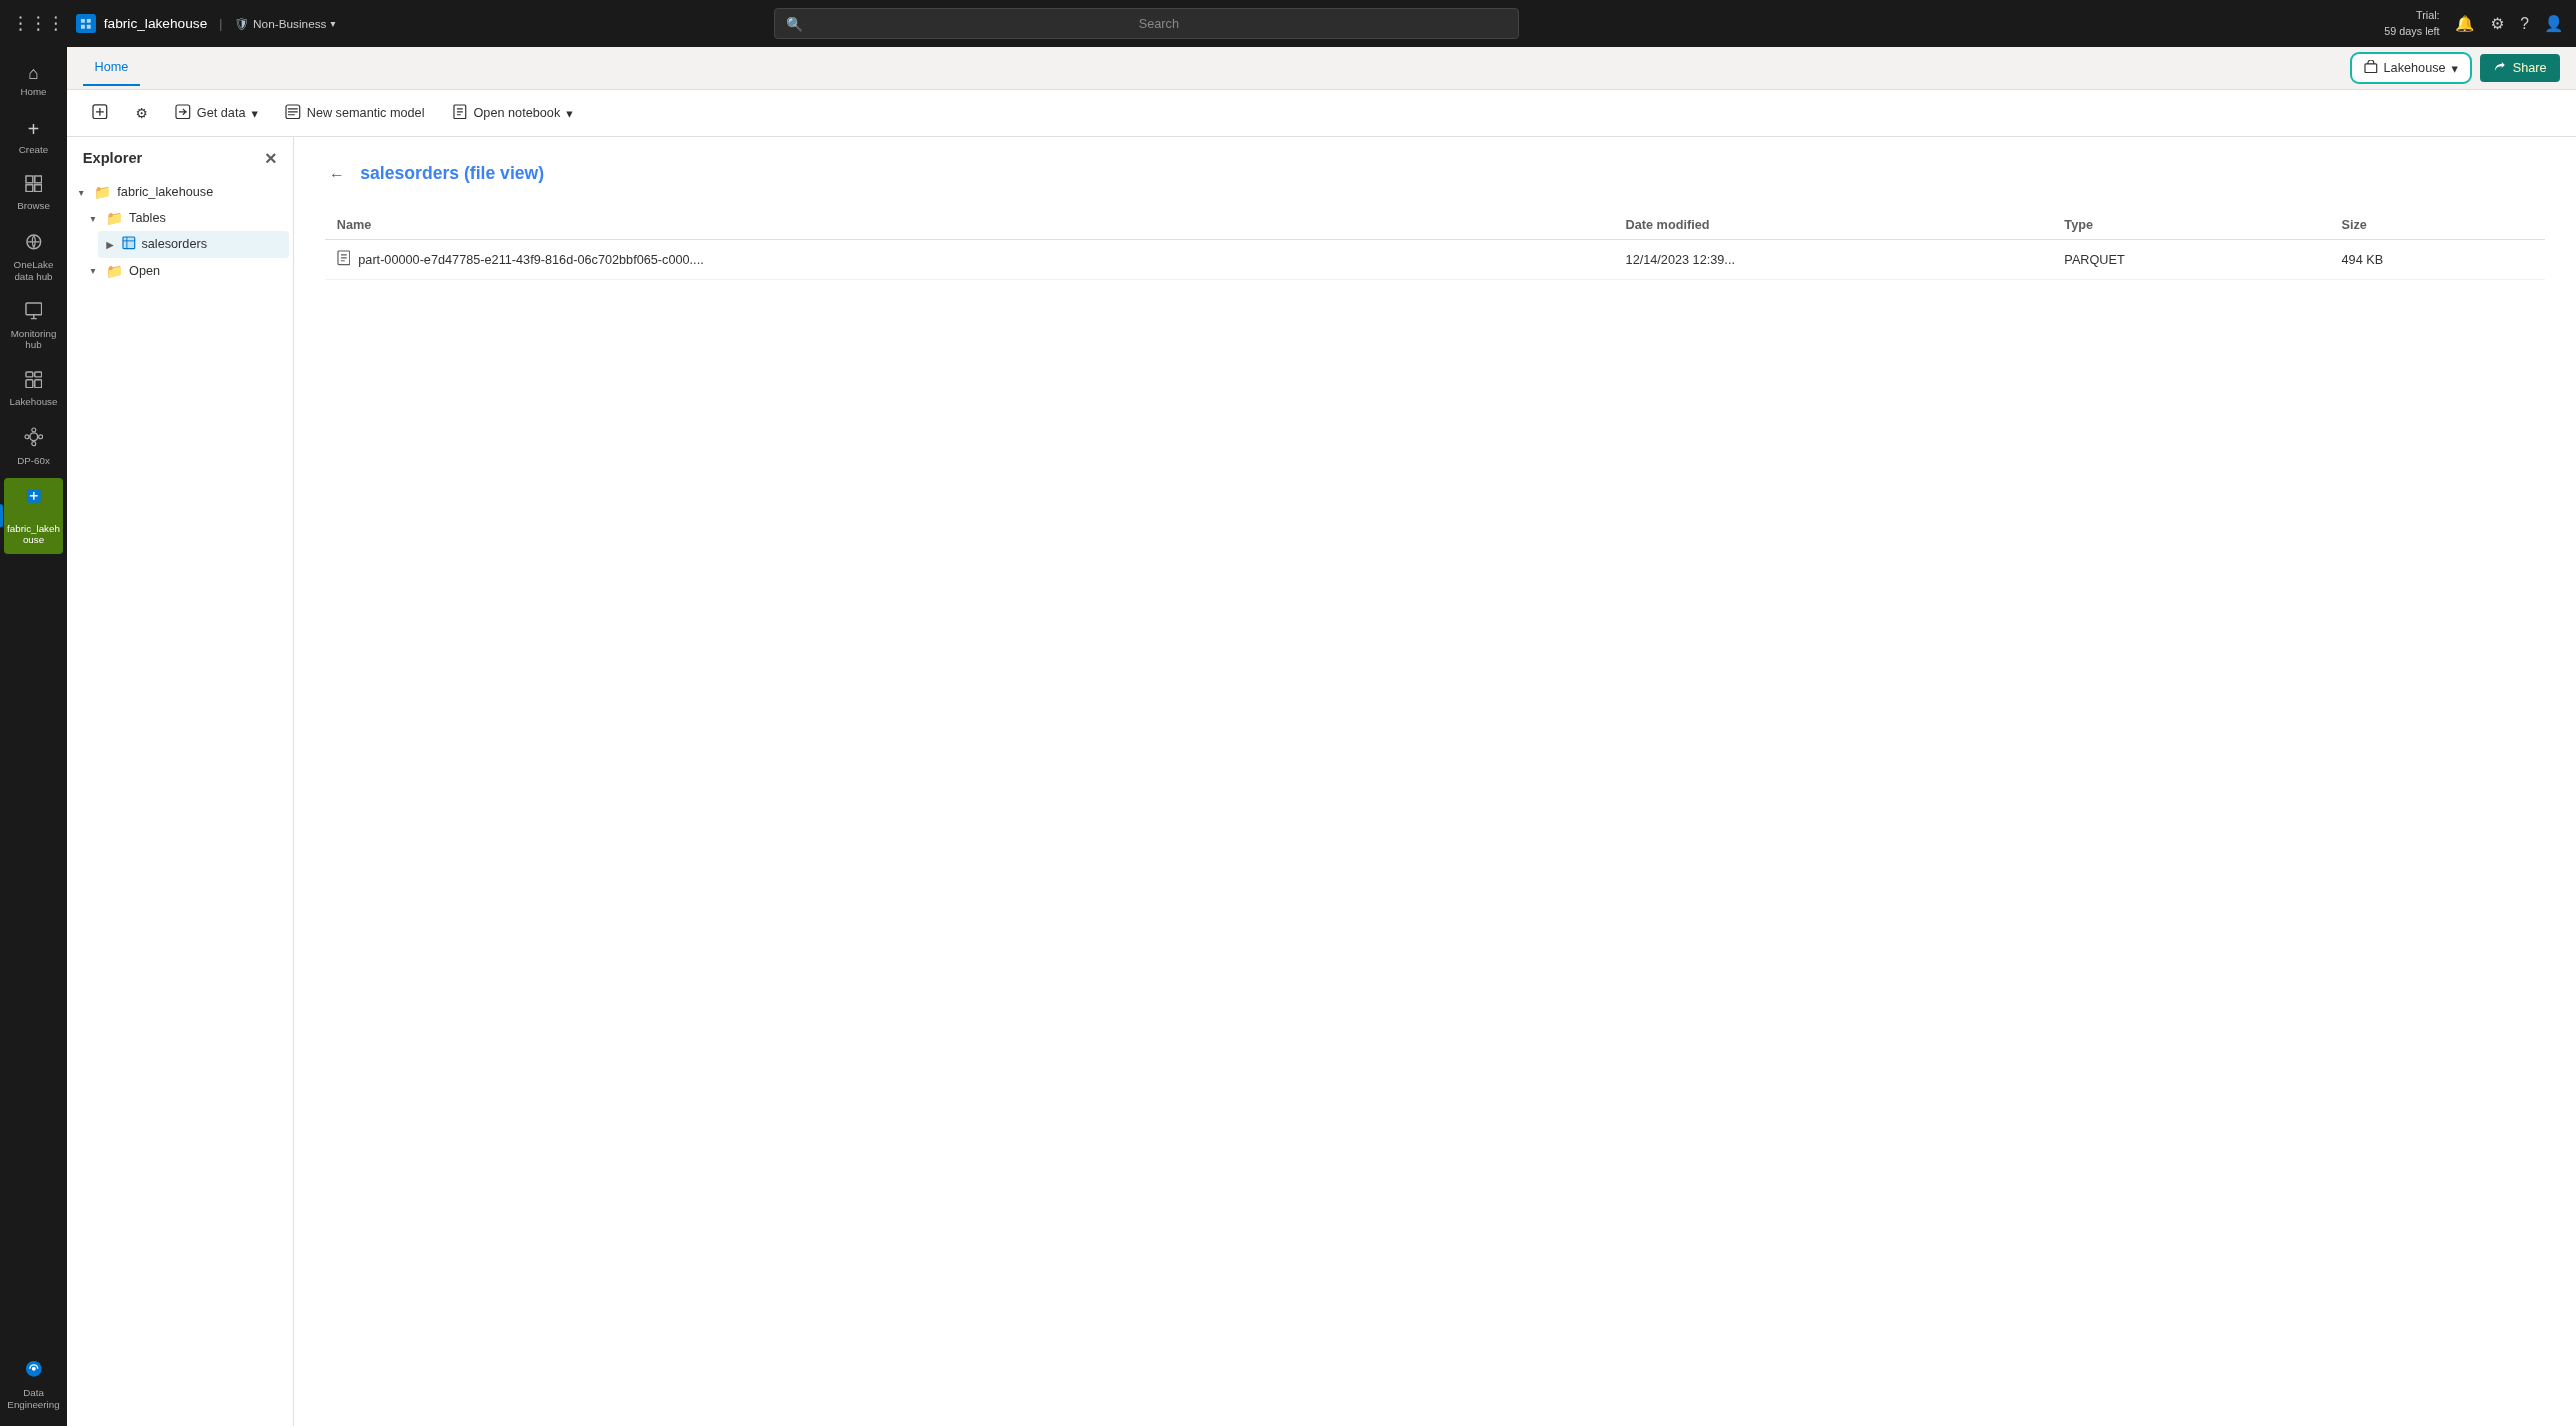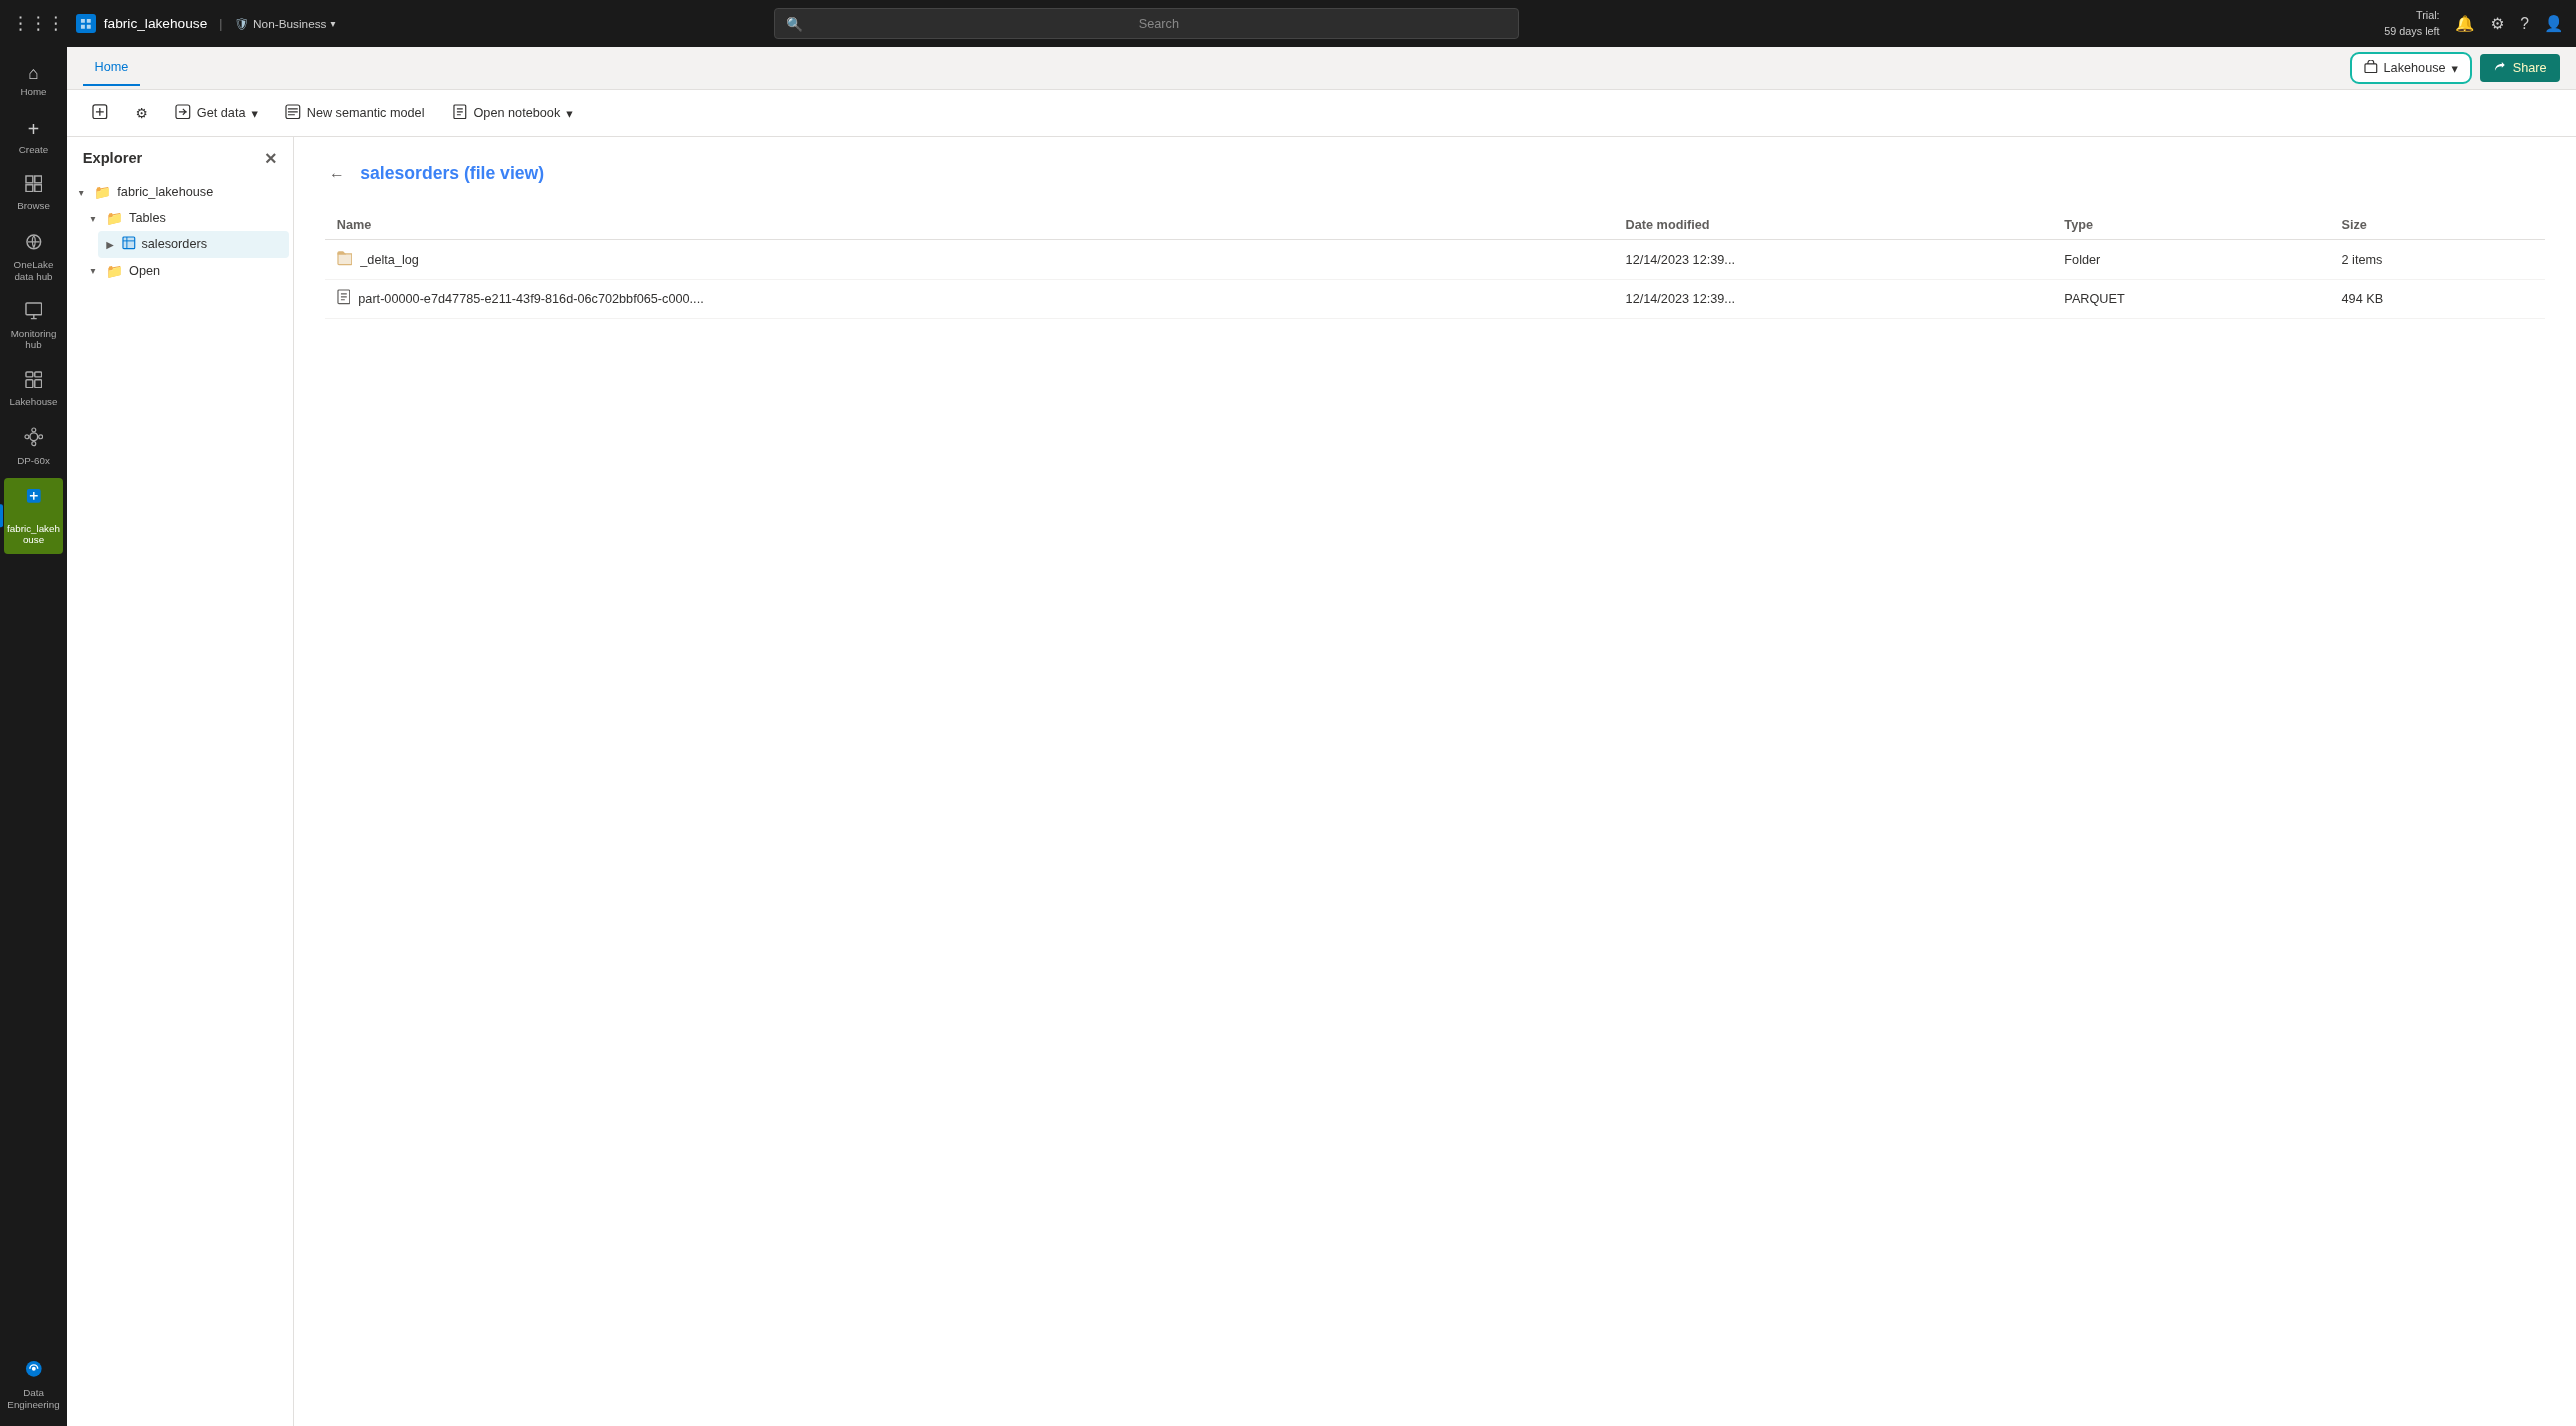--- a/index.html
+++ b/index.html
@@ -478,35 +478,20 @@
         <table class="file-table">
           <thead>
             <tr>
               <th>Name</th>
               <th>Date modified</th>
               <th>Type</th>
               <th>Size</th>
             </tr>
           </thead>
           <tbody id="file-table-body">
-          <tr>
-    <td>
-      <div class="name-cell">
-        <span class="file-row-icon"><svg width="15.7" height="15.7" viewBox="0 0 16 16" fill="none">
-                        <path d="M1 4h14v10a1 1 0 01-1 1H2a1 1 0 01-1-1V4z" fill="#dcb67a" opacity="0.3"></path>
-                        <path d="M1 4h14v10a1 1 0 01-1 1H2a1 1 0 01-1-1V4z" stroke="#dcb67a" stroke-width="1.2"></path>
-                        <path d="M1 4V3a1 1 0 011-1h4l2 2H1z" fill="#dcb67a" stroke="#dcb67a" stroke-width="1.2"></path>
-                      </svg></span>
-        <span>_delta_log</span>
-      </div>
-    </td>
-    <td>12/14/2023 12:39...</td>
-    <td>Folder</td>
-    <td>2 items</td>
-  </tr>
               <tr>
     <td>
       <div class="name-cell">
         <span class="file-row-icon file"><svg width="13.7" height="15.7" viewBox="0 0 14 16" fill="none">
                         <rect x="1" y="1" width="12" height="14" rx="1" stroke="#605e5c" stroke-width="1.2"></rect>
                         <path d="M4 5h6M4 8h6M4 11h4" stroke="#605e5c" stroke-width="1.1"></path>
                       </svg></span>
         <span>part-00000-e7d47785-e211-43f9-816d-06c702bbf065-c000....</span>
       </div>
     </td>

